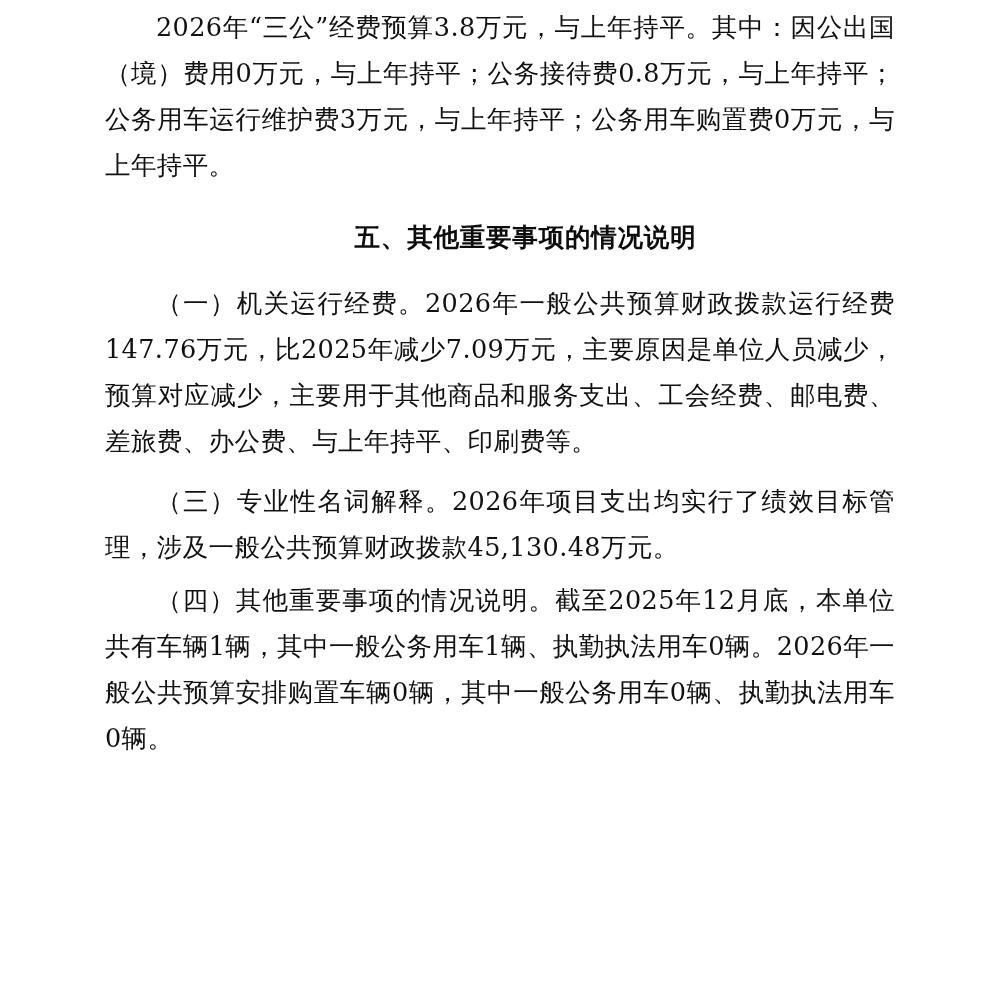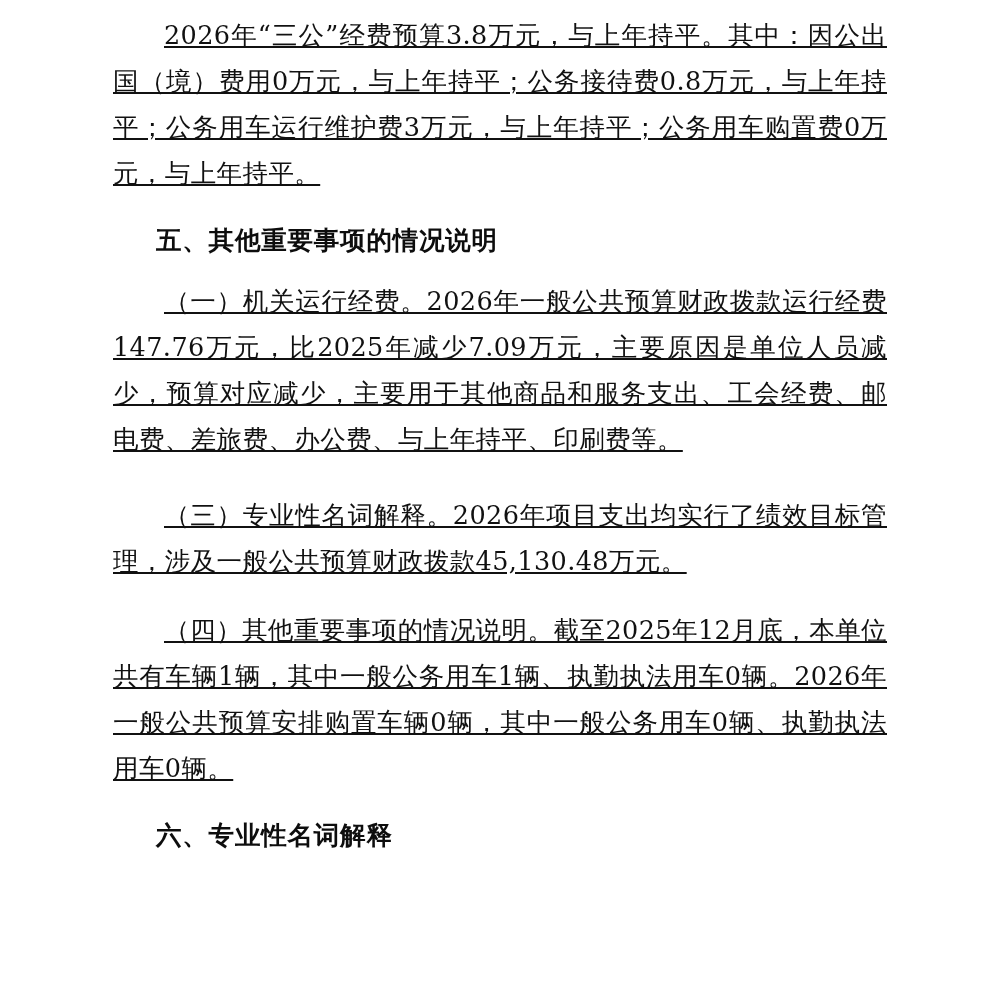--- a/index.html
+++ b/index.html
@@ -18,40 +18,40 @@
     width: 1000px;
     height: 992px;
     position: relative;
     box-sizing: border-box;
     padding: 0 105px 0 105px;
   }
   .doc-body {
     padding-top: 4px;
   }
   p.para {
-    margin: 8px;
+    margin: 0;
     font-size: 25.5px;
     line-height: 46px;
     text-align: justify;
     text-justify: inter-ideograph;
     text-indent: 2em;
     letter-spacing: 0.4px;
     color: #111111;
     font-family: "DejaVu Serif", "Liberation Serif", serif;
-    text-decoration: underline;
   }
   p.heading {
-    margin: 0;
+    margin: 13px;
     font-size: 25.5px;
     line-height: 46px;
     text-indent: 2em;
     font-weight: bold;
     letter-spacing: 0.8px;
     color: #0d0d0d;
     font-family: "DejaVu Sans", "Liberation Sans", sans-serif;
+    text-align: center;
   }
   .gap-sm { height: 7px; }
   .gap-md { height: 13px; }
 </style>
 </head>
 <body>
 
 <div class="page">
   <div class="doc-body">
 
@@ -71,16 +71,15 @@
     <div class="gap-sm"></div>
 
     <p class="para">（三）专业性名词解释。2026年项目支出均实行了绩效目标管理，涉及一般公共预算财政拨款45,130.48万元。</p>
 
     <div class="gap-sm"></div>
 
     <p class="para">（四）其他重要事项的情况说明。截至2025年12月底，本单位共有车辆1辆，其中一般公务用车1辆、执勤执法用车0辆。2026年一般公共预算安排购置车辆0辆，其中一般公务用车0辆、执勤执法用车0辆。</p>
 
     <div class="gap-md"></div>
 
-    <p class="heading">六、专业性名词解释</p>
 
   </div>
 </div>
 
 </body></html>

